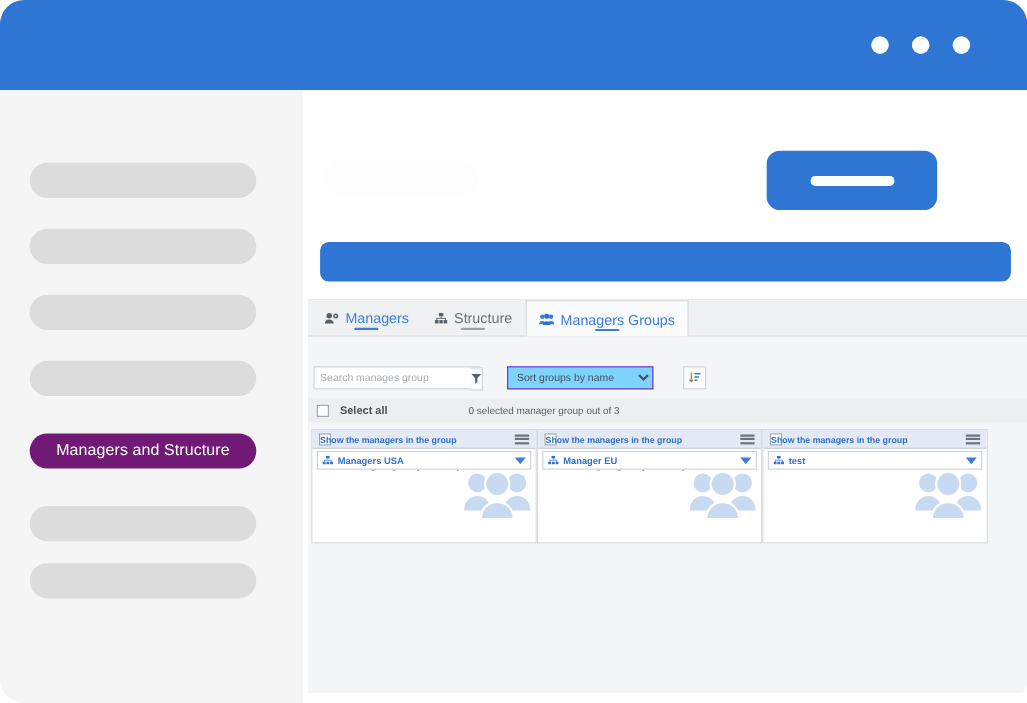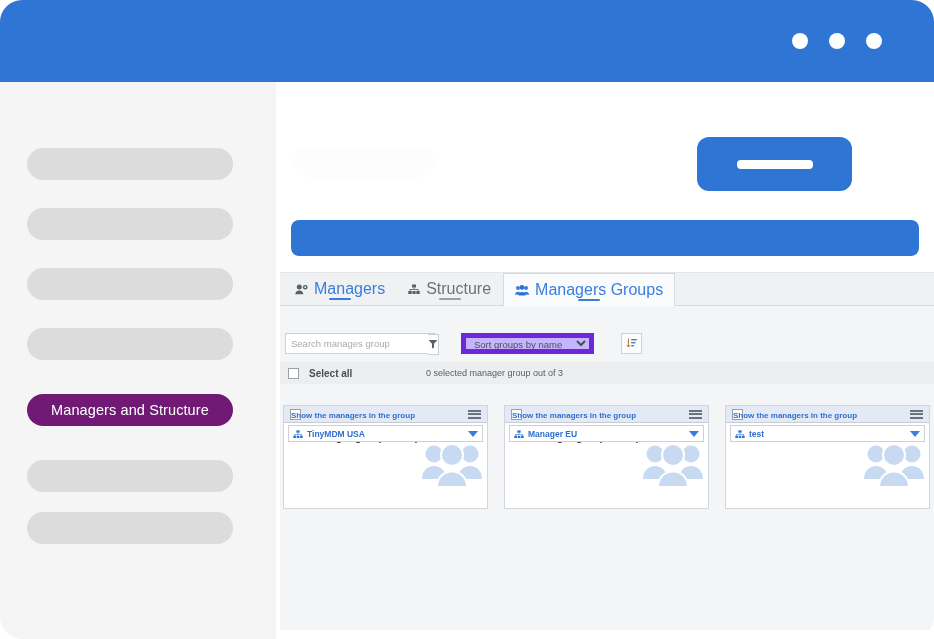--- a/index.html
+++ b/index.html
@@ -146,21 +146,21 @@
     border-right: 1px solid transparent;
   }
   .tab.active {
     background: #fafbfc;
     border-left: 1px solid #d8dadd;
     border-right: 1px solid #d8dadd;
     border-top: 1px solid #d8dadd;
     margin-bottom: -1px;
   }
   .tab-label {
-    font-size: 16px;
+    font-size: 13px;
     color: #3b7ddd;
     white-space: nowrap;
   }
   .tab.inactive-gray .tab-label { color: #6d7278; }
   .tab-underline {
     position: absolute;
     left: 50%;
     transform: translateX(-50%);
     bottom: 5px;
     width: 22px; height: 2.5px;
@@ -202,22 +202,22 @@
     border: 1px solid #cdd0d4;
     border-left: none;
     background: #fcfcfc;
     display: flex;
     align-items: center;
     justify-content: center;
     cursor: pointer;
   }
   .sort-select {
     width: 133px; height: 21px;
-    border: 5px solid #6d28d9;
-    background: #c4b5fd;
+    border: 1px solid #6d28d9;
+    background: #7dd3fc;
     font-size: 9.5px;
     color: #4a4f55;
     padding: 0 4px;
     font-family: "Liberation Sans", sans-serif;
     outline: none;
     cursor: pointer;
   }
   .sort-dir-btn {
     width: 21px; height: 21px;
     border: 1px solid #cdd0d4;
@@ -257,23 +257,22 @@
     color: #5a6067;
     margin-left: 35px;
   }
 
   
   .cards {
     position: absolute;
     left: 0; top: 117px;
     width: 654px;
     display: flex;
-    gap: 16px;
+    gap: 0;
     padding-left: 3px;
-    margin-top: 15px;
   }
   .card {
     width: 205px;
     height: 104px;
     background: #ffffff;
     border: 1px solid #d3d7db;
     position: relative;
     overflow: hidden;
   }
   .card-head {
@@ -516,21 +515,21 @@
                   <rect x="4" y="0.5" width="4" height="2.8" fill="#2e6fd0"></rect>
                   <rect x="0.3" y="7" width="3.2" height="2.8" fill="#2e6fd0"></rect>
                   <rect x="8.5" y="7" width="3.2" height="2.8" fill="#2e6fd0"></rect>
                   <rect x="4.4" y="7" width="3.2" height="2.8" fill="#2e6fd0"></rect>
                   <rect x="5.7" y="3.3" width="0.7" height="2" fill="#2e6fd0"></rect>
                   <rect x="1.9" y="4.9" width="8.2" height="0.7" fill="#2e6fd0"></rect>
                   <rect x="1.8" y="4.9" width="0.7" height="2.2" fill="#2e6fd0"></rect>
                   <rect x="9.6" y="4.9" width="0.7" height="2.2" fill="#2e6fd0"></rect>
                 </svg>
               </span>
-              <span class="card-select-label">TinyMDM USA</span>
+              <span class="card-select-label">Managers USA</span>
               <span class="chev"></span>
             </div>
           </div>
         </div>
 
         <div class="card">
           <div class="card-head">
             <div class="cb"></div>
             <div class="hamburger">
               <span></span>

